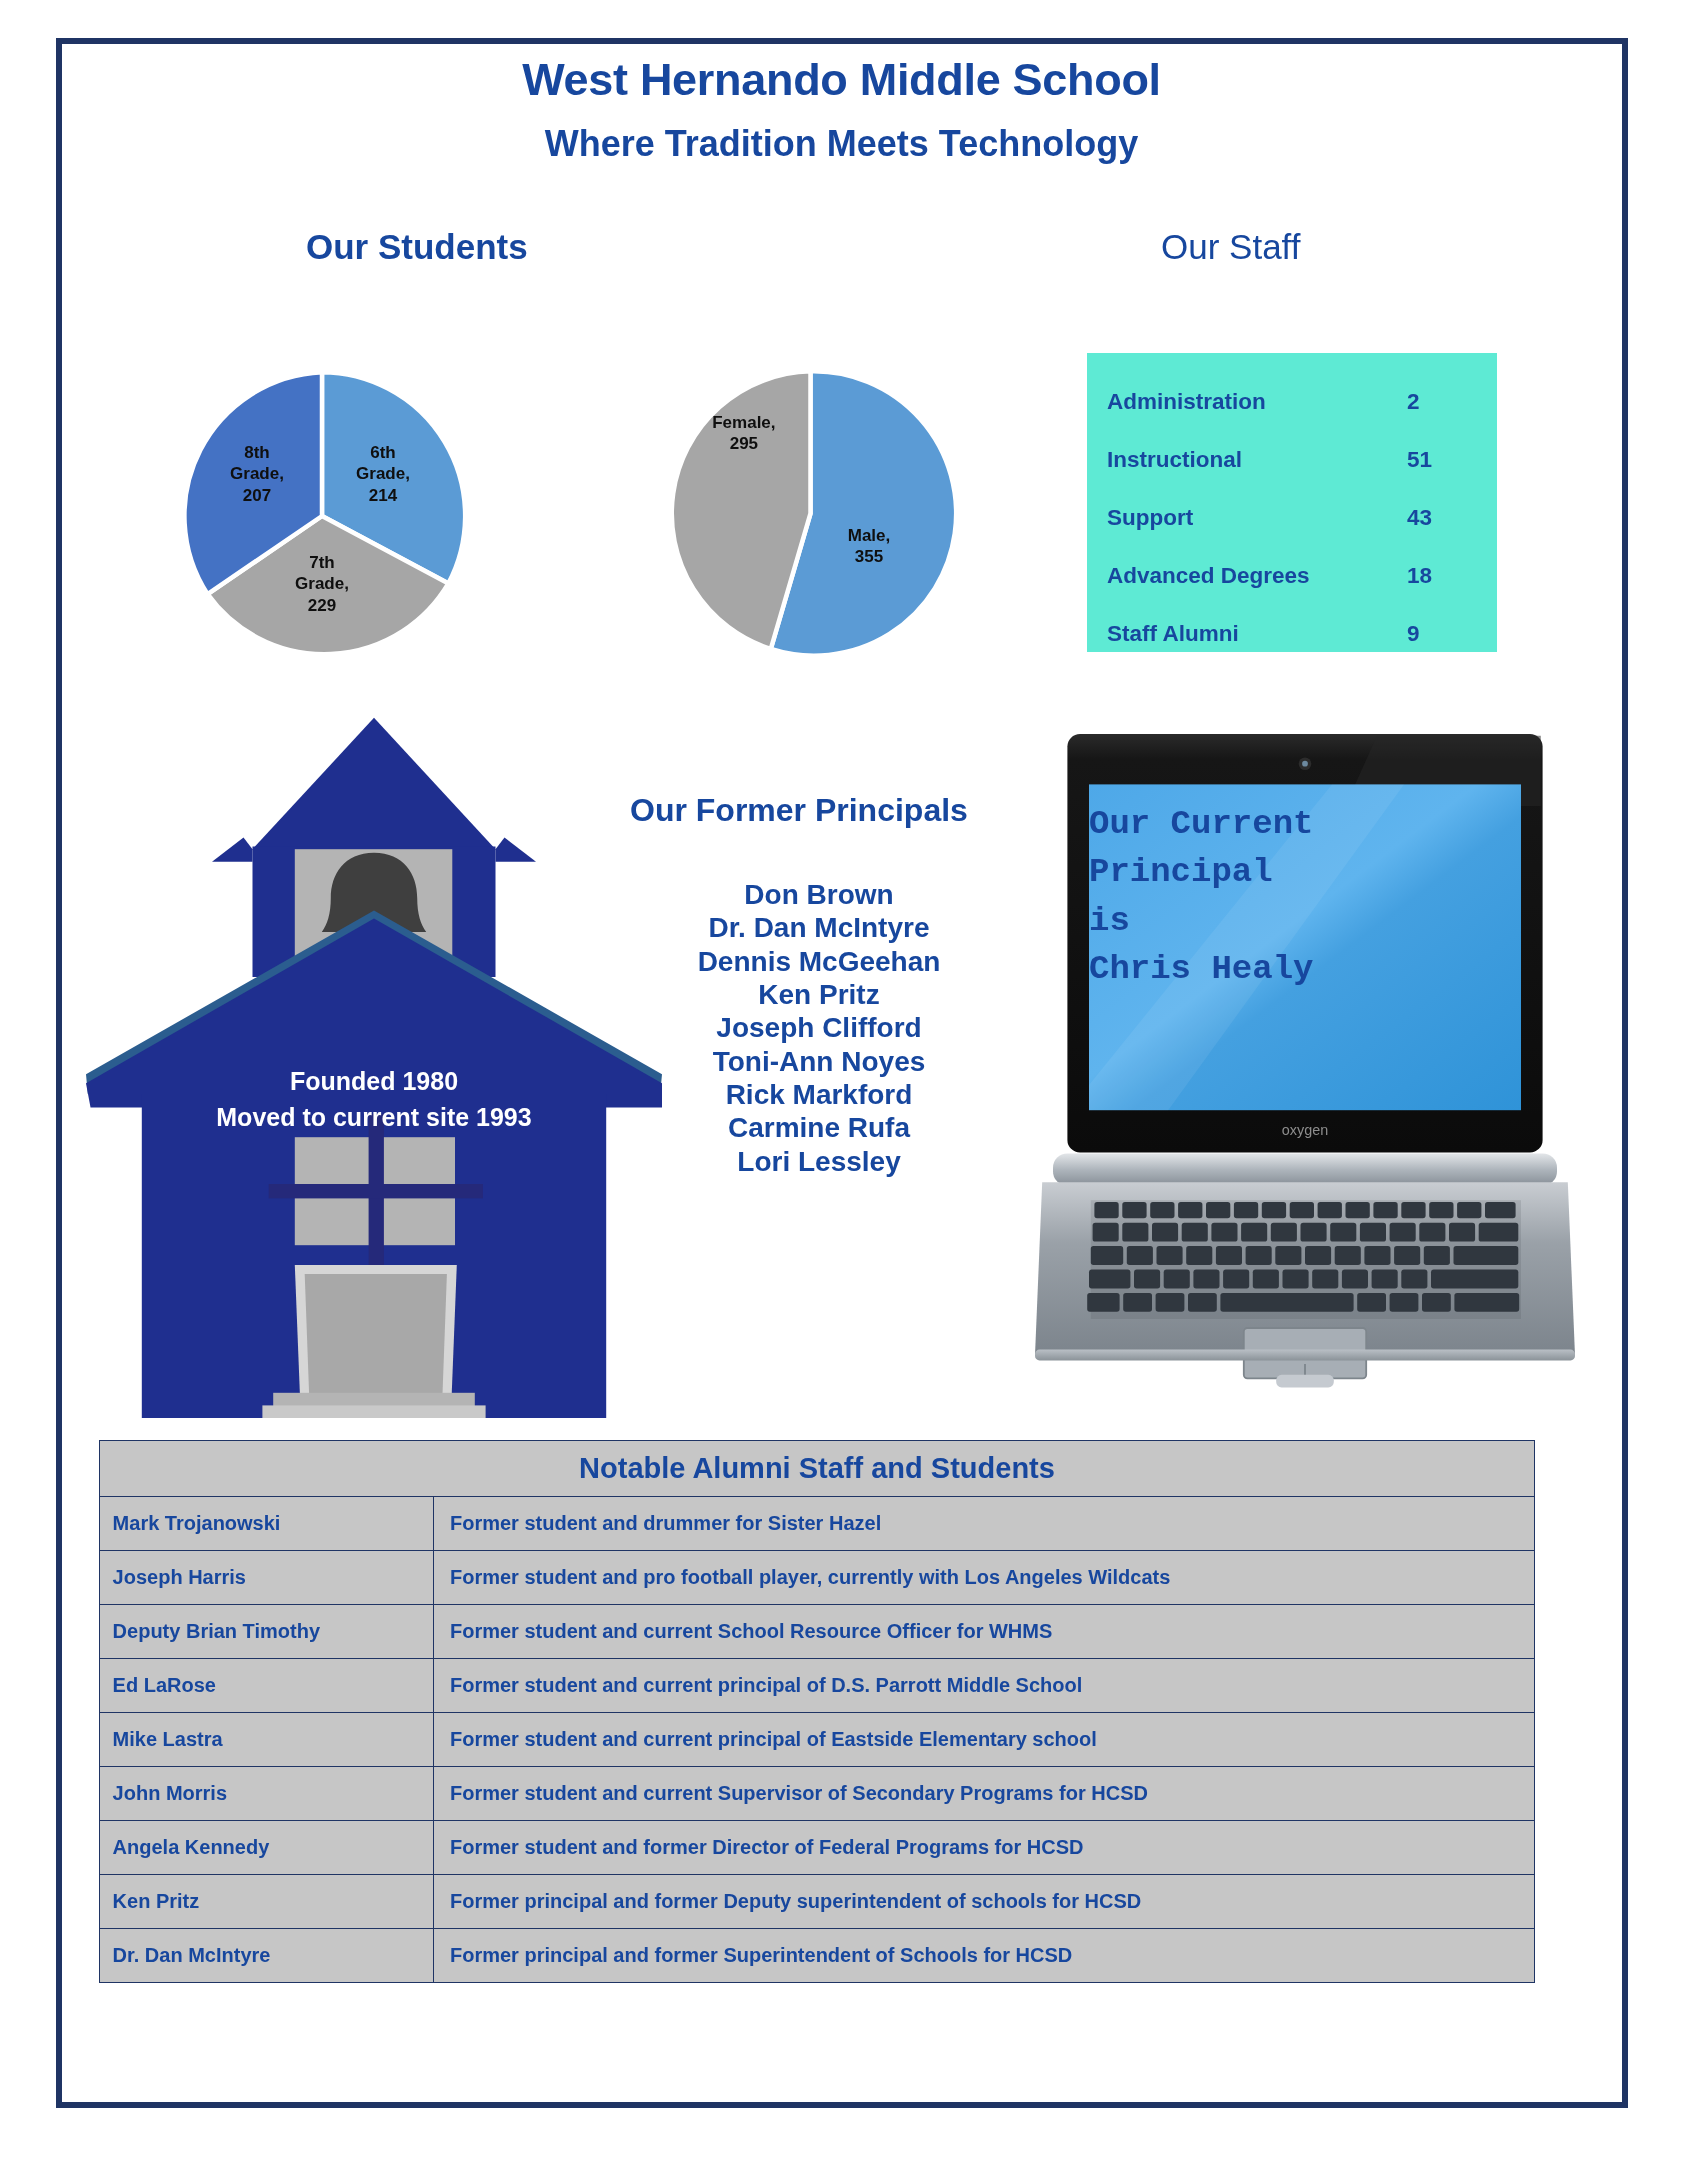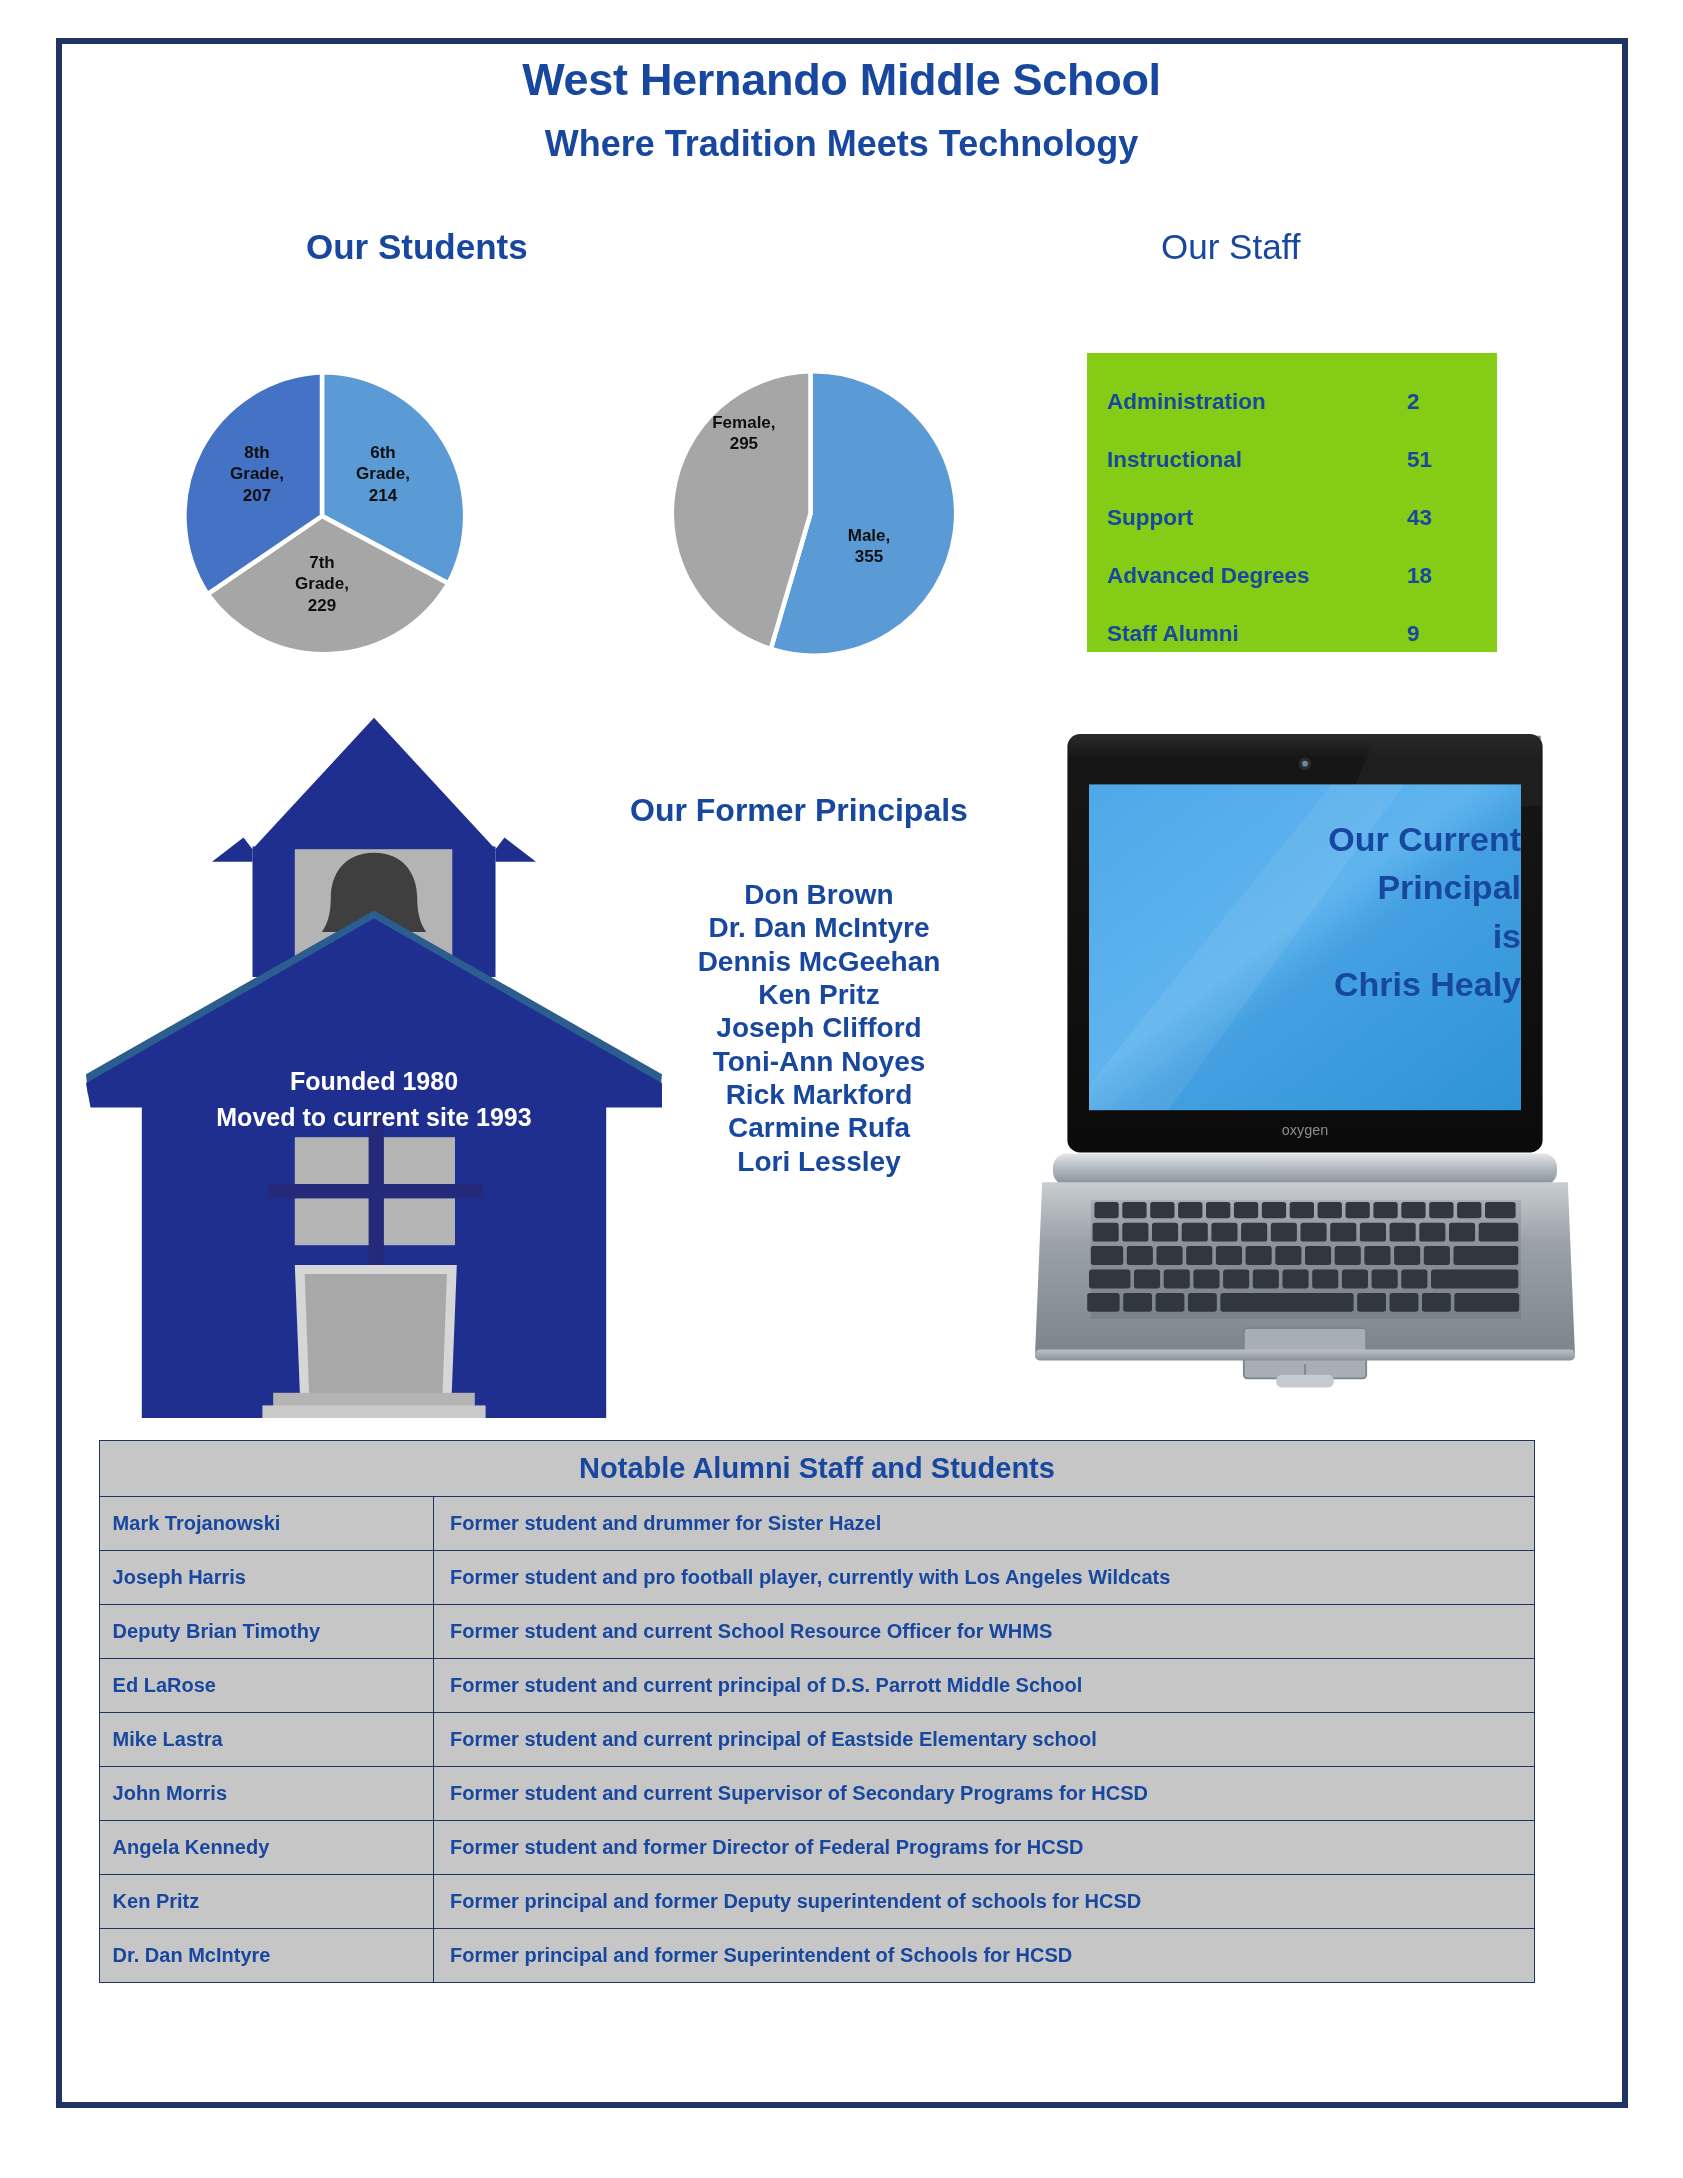--- a/index.html
+++ b/index.html
@@ -53,21 +53,21 @@
   #pie-grades { left: 171px; top: 365px; width: 302px; height: 302px; }
   #pie-gender { left: 662px; top: 365px; width: 297px; height: 297px; }
 
   .pie-svg { display: block; }
 
   
   .staff-box {
     position: absolute;
     left: 1087px; top: 353px;
     width: 410px; height: 299px;
-    background: #84cc16;
+    background: #5eead4;
     padding: 20px 0 0 0;
   }
   .staff-row {
     display: flex; align-items: center;
     height: 58px;
     padding: 0 36px 0 20px;
   }
   .staff-label {
     flex: 1;
     font-size: 22.5px; font-weight: bold; color: #17479e;
@@ -374,21 +374,21 @@
     </g>
 
     <rect x="232" y="670" width="136" height="56" rx="4" fill="#a7aeb5" stroke="#7d858c" stroke-width="2"></rect>
     <line x1="300" y1="710" x2="300" y2="726" stroke="#7d858c" stroke-width="2"></line>
 
     <rect x="268" y="722" width="64" height="14" rx="6" fill="#c5cad0"></rect>
 
     <rect x="0" y="694" width="600" height="12" rx="5" fill="url(#baseGrad)"></rect>
   </svg>
   
-  <div style="position:absolute; left:54px; top:90px; width:432px; text-align:right;">
+  <div style="position:absolute; left:54px; top:75px; width:432px; text-align:left;font-family:Liberation Mono, monospace;">
     <div style="font-size:34px; font-weight:bold; color:#17479e; line-height:1.42;">Our Current</div>
     <div style="font-size:34px; font-weight:bold; color:#17479e; line-height:1.42;">Principal</div>
     <div style="font-size:34px; font-weight:bold; color:#17479e; line-height:1.42;">is</div>
     <div style="font-size:34px; font-weight:bold; color:#17479e; line-height:1.42;">Chris Healy</div>
   </div>
 </div>
 
 <table class="alumni-table">
   <tbody>
       <tr>

